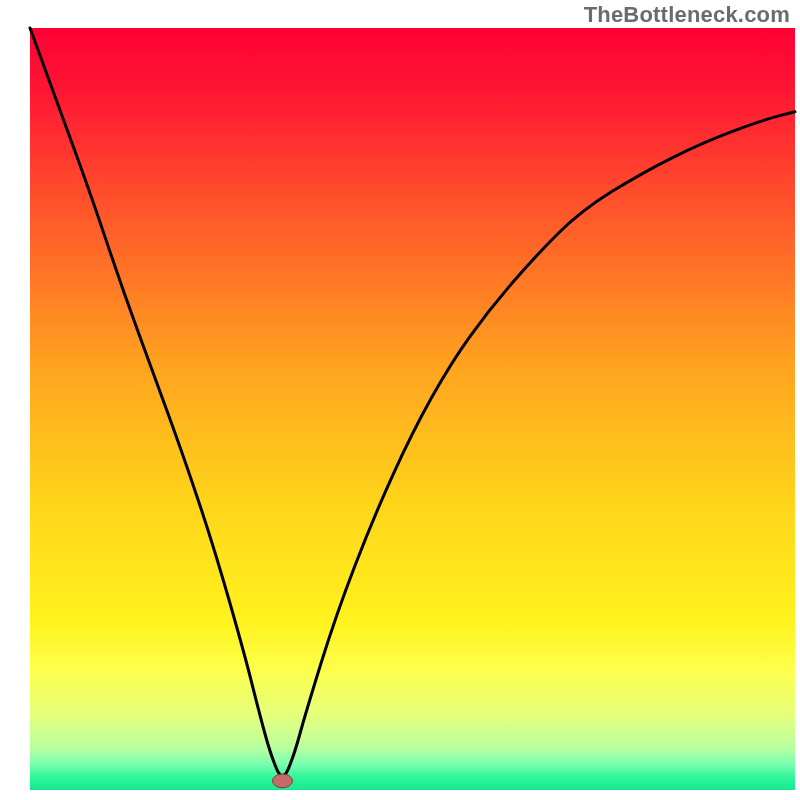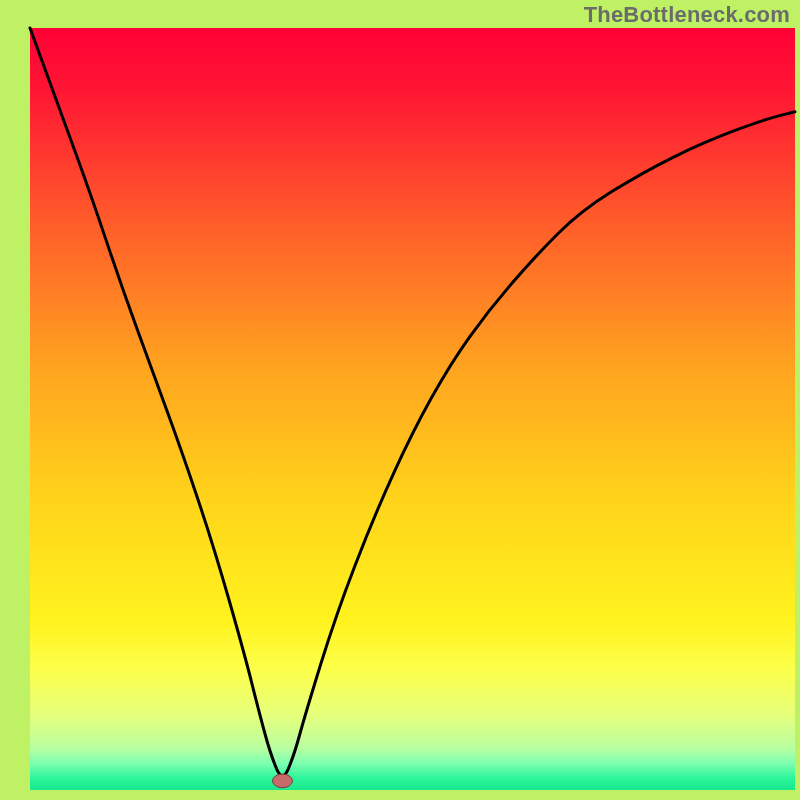--- a/index.html
+++ b/index.html
@@ -9,21 +9,21 @@
     height: 800px;
     background: #000;
     overflow: hidden;
   }
   .frame {
     position: absolute;
     left: 0;
     top: 0;
     width: 800px;
     height: 800px;
-    background: #bef264;
+    background: #ffffff;
   }
   .watermark {
     position: absolute;
     top: 2px;
     right: 10px;
     font-family: Arial, Helvetica, sans-serif;
     font-size: 22px;
     font-weight: 600;
     color: #6b6b6b;
     letter-spacing: 0.2px;

